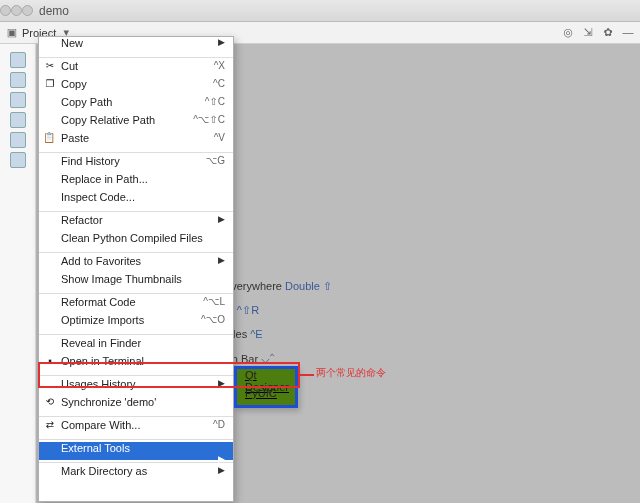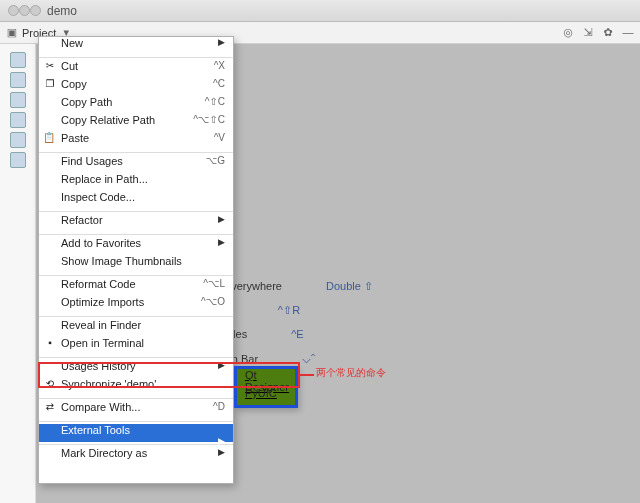--- a/index.html
+++ b/index.html
@@ -1,28 +1,28 @@
 <!DOCTYPE html>
 <html><head>
 <meta charset="utf-8">
 <style>
 * { margin: 0; padding: 0; box-sizing: border-box; font-family: -apple-system, "Helvetica Neue", Arial, sans-serif; font-size: 11px; }
 body { width: 640px; height: 503px; background: #fff; overflow: hidden; position: relative; }
-.titlebar { height: 22px; background: linear-gradient(#e8e8e8, #d8d8d8); display: flex; align-items: center; padding-left: 8px; border-bottom: 1px solid #bbb; }
+.titlebar { height: 22px; background: linear-gradient(#e8e8e8, #d8d8d8); display: flex; align-items: center; border-bottom: 1px solid #bbb; }
 .tl-dot { width: 11px; height: 11px; border-radius: 50%; background: #ccc; border: 1px solid #aaa; }
 .tl-title { margin-left: 6px; color: #555; font-size: 12px; }
 .toolbar { height: 22px; background: #f2f2f2; border-bottom: 1px solid #d0d0d0; display: flex; align-items: center; padding: 0 6px; }
 .project-tab { display: flex; align-items: center; gap: 4px; color: #333; }
 .tb-right { margin-left: auto; display: flex; gap: 8px; color: #666; }
 .icon { display: inline-block; width: 12px; text-align: center; color: #666; }
 .main { display: flex; height: calc(100% - 44px); }
 .sidebar { width: 36px; background: #f7f7f7; border-right: 1px solid #ddd; padding-top: 4px; }
 .sb-item { width: 16px; height: 16px; margin: 4px auto; background: #c8d8e8; border: 1px solid #8aa; border-radius: 2px; }
 .welcome { flex: 1; background: #bcbcbc; padding: 230px 0 0 150px; color: #333; line-height: 2.2; font-size: 12px; }
-.welcome .link { color: #3b5998; margin-left: 41px; }
+.welcome .link { color: #3b5998; }
 .ctx { position: absolute; top: 36px; left: 38px; width: 196px; background: #fff; border: 1px solid #b0b0b0; box-shadow: 2px 3px 8px rgba(0,0,0,.25); z-index: 10; }
 .mi { display: flex; height: 18px; padding: 0 8px 0 22px; position: relative; color: #222; cursor: default; }
 .mi .ic { position: absolute; left: 4px; width: 14px; text-align: center; font-size: 10px; }
 .mi .sc { margin-left: auto; color: #666; font-size: 10px; }
 .mi .arr { margin-left: auto; color: #333; font-size: 9px; }
 .mi.hl { background: #2a6fd6; color: #fff; flex-direction: column; }
 .mi.hl .arr { color: #fff; }
 .sep { height: 1px; background: #ddd; margin: 2px 0; }
 .sub { position: absolute; top: 366px; left: 234px; width: 64px; background: #4d7c0f; border: 3px solid #1d4ed8; box-shadow: 2px 3px 6px rgba(0,0,0,.2); z-index: 11; text-decoration: underline; }
 .sub .mi { padding-left: 8px; }
@@ -96,33 +96,36 @@
       <span>Copy Relative Path</span>
       <span class="sc">^⌥⇧C</span>
     </div>
   <div class="mi">
       <span class="ic">📋</span>
       <span>Paste</span>
       <span class="sc">^V</span>
     </div>
   <div class="sep"></div>
   <div class="mi">
-      <span>Find Usages</span>
+      <span>Find History</span>
       <span class="sc">⌥G</span>
     </div>
   <div class="mi">
       <span>Replace in Path...</span>
     </div>
   <div class="mi">
       <span>Inspect Code...</span>
     </div>
   <div class="sep"></div>
   <div class="mi">
       <span>Refactor</span>
       <span class="arr">▶</span>
+    </div>
+  <div class="mi">
+      <span>Clean Python Compiled Files</span>
     </div>
   <div class="sep"></div>
   <div class="mi">
       <span>Add to Favorites</span>
       <span class="arr">▶</span>
     </div>
   <div class="mi">
       <span>Show Image Thumbnails</span>
     </div>
   <div class="sep"></div>

